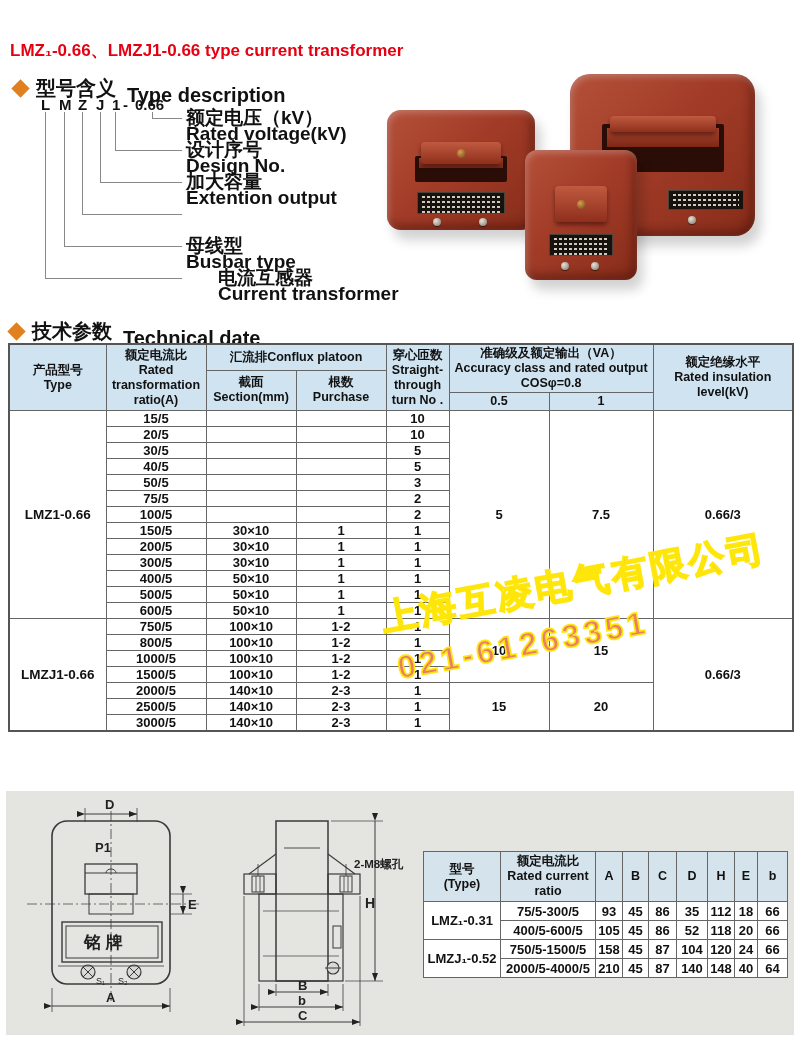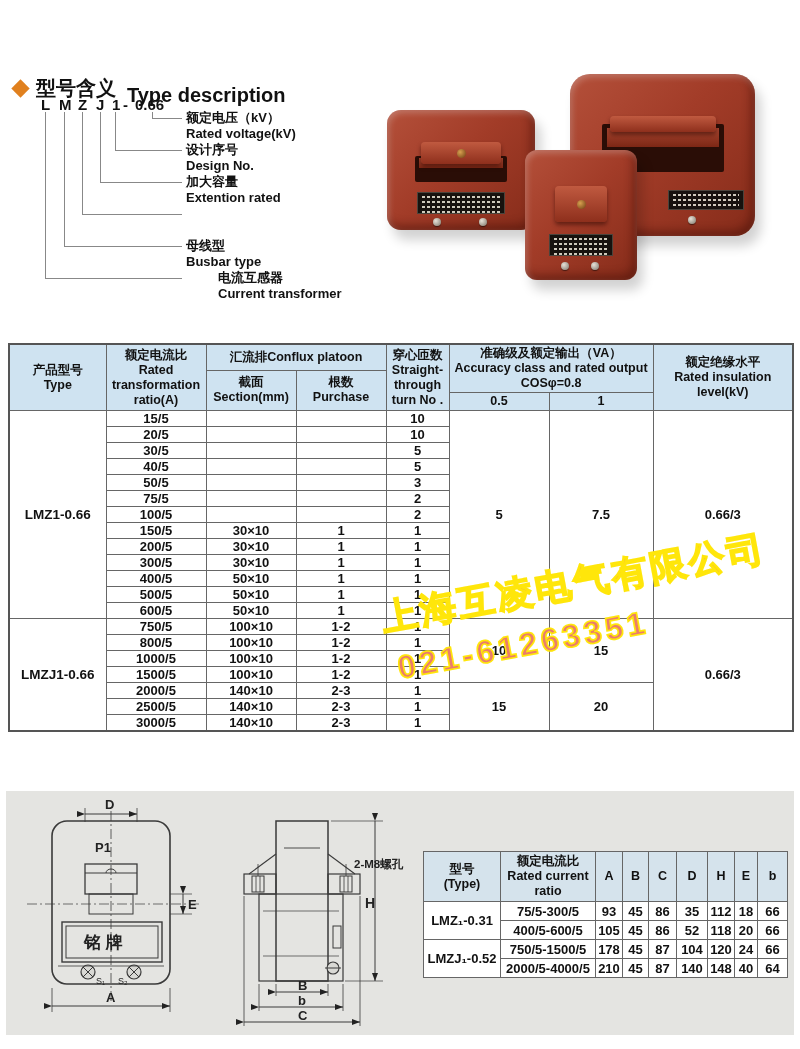--- a/index.html
+++ b/index.html
@@ -16,21 +16,21 @@
     color:#e60012; white-space:nowrap; }
   .sec-head { position:absolute; display:flex; align-items:center; gap:9px;
     font-size:20px; font-weight:bold; color:#111; white-space:nowrap; }
   .diamond { width:13px; height:13px; background:#e0801e; transform:rotate(45deg); flex:0 0 13px; }
   .sec-head .en { margin-left:2px;margin-top:14px; }
   
   #type-diagram { position:absolute; left:12px; top:96px; width:375px; height:214px; }
   .code-char { position:absolute; top:0; font-size:15px; font-weight:bold; color:#111; }
   .vline { position:absolute; width:1px; background:#888; }
   .hline { position:absolute; height:1px; background:#888; }
-  .td-item { position:absolute; left:174px; line-height:15.8px; font-size:13px;
+  .td-item { position:absolute; left:174px; line-height:15.8px; font-size:19px;
     font-weight:bold; color:#111; white-space:nowrap; }
   
   #photos { position:absolute; left:385px; top:66px; width:410px; height:248px; }
   .unit { position:absolute; border-radius:16px;
     background:linear-gradient(135deg,#b4503a 0%,#a23c28 45%,#862c1a 100%);
     box-shadow:inset 2px 3px 6px rgba(255,255,255,.25), inset -4px -5px 10px rgba(60,10,5,.45),
       6px 10px 12px rgba(0,0,0,.18); }
   .clamp { position:absolute; background:linear-gradient(180deg,#c05a40,#8e2f1c);
     border-radius:4px; box-shadow:0 3px 4px rgba(40,5,0,.5); }
   .clamp .bolt { position:absolute; left:50%; top:50%; width:9px; height:9px; margin:-4px 0 0 -4px;
@@ -71,20 +71,21 @@
   #dim-table th, #dim-table td { border:1px solid #666; text-align:center; vertical-align:middle; color:#111; }
   #dim-table th { background:#d5e3ec; font-size:12.5px; font-weight:bold; white-space:pre-line;
     line-height:1.2; padding:2px 0; }
   #dim-table td { background:#fff; font-size:13px; font-weight:bold; height:19px; }
 </style>
 </head>
 <body>
 
 <div id="page">
 
+  <div class="page-subtitle">LMZ₁-0.66、LMZJ1-0.66 type current transformer</div>
 
   <div class="sec-head" style="left:14px; top:70px;">
     <span class="diamond"></span>
     <span>型号含义</span>
     <span class="en">Type description</span>
   </div>
 
   <div id="type-diagram">
     <span class="code-char" style="left:29px">L</span>
     <span class="code-char" style="left:47px">M</span>
@@ -103,21 +104,21 @@
       <div class="vline" style="left: 103px; top: 16px; height: 38px;"></div>
       <div class="hline" style="left: 103px; top: 54px; width: 67px;"></div>
       <div class="td-item" style="top: 46px;">
         <div>设计序号</div>
         <div>Design No.</div>
       </div>
       <div class="vline" style="left: 88px; top: 16px; height: 70px;"></div>
       <div class="hline" style="left: 88px; top: 86px; width: 82px;"></div>
       <div class="td-item" style="top: 78px;">
         <div>加大容量</div>
-        <div>Extention rated</div>
+        <div>Extention output</div>
       </div>
       <div class="vline" style="left: 70px; top: 16px; height: 102px;"></div>
       <div class="hline" style="left: 70px; top: 118px; width: 100px;"></div>
       <div class="vline" style="left: 52px; top: 16px; height: 134px;"></div>
       <div class="hline" style="left: 52px; top: 150px; width: 118px;"></div>
       <div class="td-item" style="top: 142px;">
         <div>母线型</div>
         <div>Busbar type</div>
       </div>
       <div class="vline" style="left: 33px; top: 16px; height: 166px;"></div>
@@ -165,20 +166,25 @@
           <i></i>
           <i></i>
           <i></i>
           <i></i>
         </div>
       <div class="screw" style="left:36px; top:112px;"></div>
       <div class="screw" style="left:66px; top:112px;"></div>
     </div>
   </div>
 
+  <div class="sec-head" style="left:10px; top:313px;">
+    <span class="diamond"></span>
+    <span>技术参数</span>
+    <span class="en">Technical date</span>
+  </div>
 
   <table id="tech-table">
     <colgroup>
       <col style="width:97px">
         <col style="width:100px">
         <col style="width:90px">
         <col style="width:90px">
       <col style="width:63px">
         <col style="width:100px">
         <col style="width:104px">
@@ -500,21 +506,21 @@
             <td>45</td>
             <td>86</td>
             <td>52</td>
             <td>118</td>
             <td>20</td>
             <td>66</td>
           </tr>
           <tr>
             <td rowspan="2">LMZJ₁-0.52</td>
             <td>750/5-1500/5</td>
-            <td>178</td>
+            <td>158</td>
             <td>45</td>
             <td>87</td>
             <td>104</td>
             <td>120</td>
             <td>24</td>
             <td>66</td>
           </tr>
           <tr>
             <td>2000/5-4000/5</td>
             <td>210</td>

